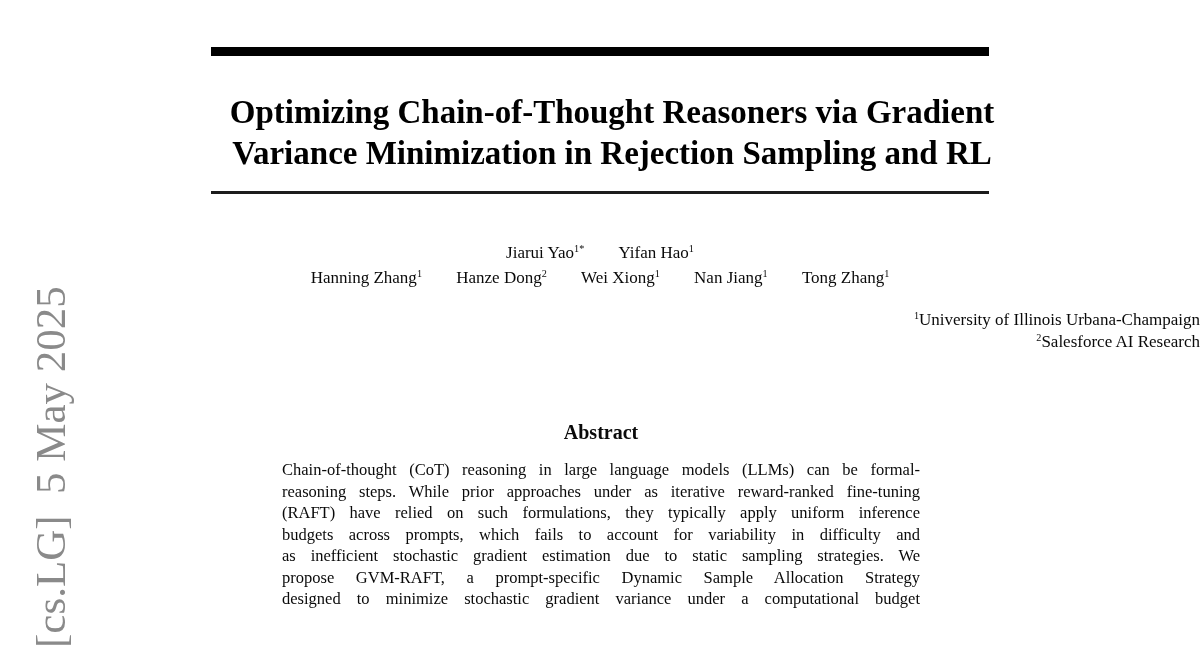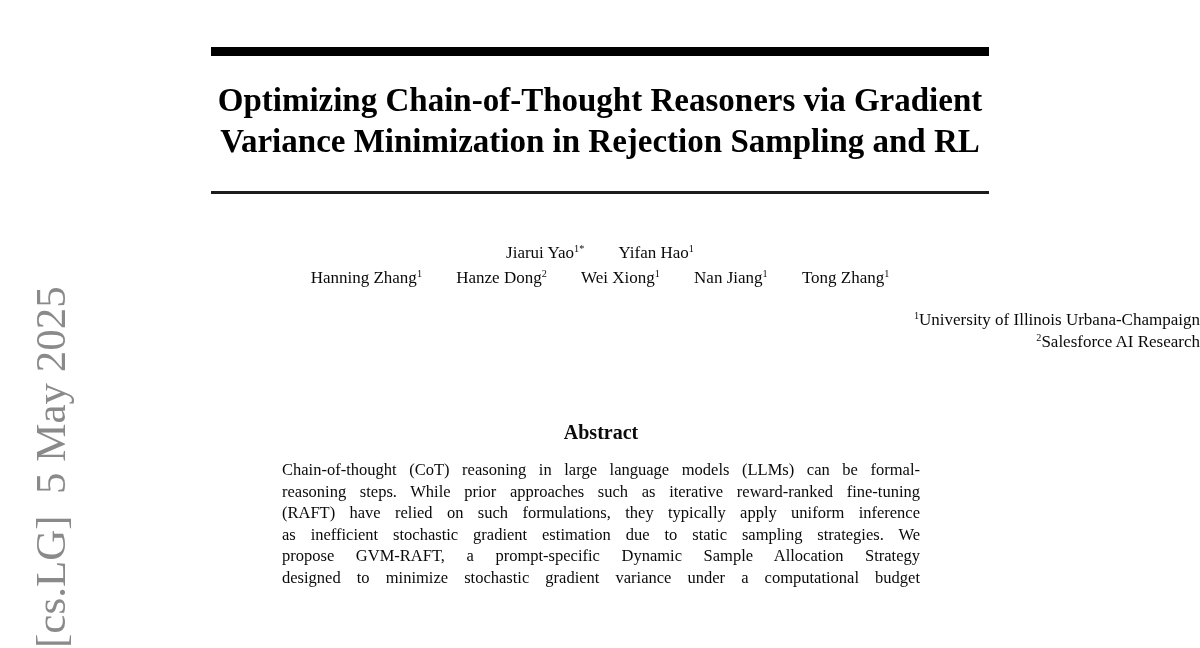--- a/index.html
+++ b/index.html
@@ -21,21 +21,21 @@
   .rule-thin {
     position: absolute;
     left: 211px; top: 191px;
     width: 778px; height: 2.5px;
     background: #1c1c1c;
   }
   .title {
     position: absolute;
     left: 211px; top: 80px;
     width: 778px;
-    margin: 0;
+    margin: 12px;
     text-align: center;
     font-size: 33px;
     font-weight: bold;
     line-height: 41px;
     color: #000000;
   }
   .title-line { display: block; white-space: nowrap; }
   .authors {
     position: absolute;
     left: 0; top: 240px;
@@ -123,20 +123,21 @@
 
   <div class="affiliations">
     <div><sup>1</sup><span>University of Illinois Urbana-Champaign</span></div>
     <div><sup>2</sup><span>Salesforce AI Research</span></div>
   </div>
 
   <div class="abstract-heading">Abstract</div>
 
   <div class="abstract-body">
     <div class="abs-line">Chain-of-thought (CoT) reasoning in large language models (LLMs) can be formal-</div>
-    <div class="abs-line">reasoning steps. While prior approaches such as iterative reward-ranked fine-tuning</div>
+    <div class="abs-line">reasoning steps. While prior approaches under as iterative reward-ranked fine-tuning</div>
     <div class="abs-line">(RAFT) have relied on such formulations, they typically apply uniform inference</div>
+    <div class="abs-line">budgets across prompts, which fails to account for variability in difficulty and</div>
     <div class="abs-line">as inefficient stochastic gradient estimation due to static sampling strategies. We</div>
     <div class="abs-line">propose GVM-RAFT, a prompt-specific Dynamic Sample Allocation Strategy</div>
     <div class="abs-line">designed to minimize stochastic gradient variance under a computational budget</div>
   </div>
 
 </div>
 
 </body></html>

